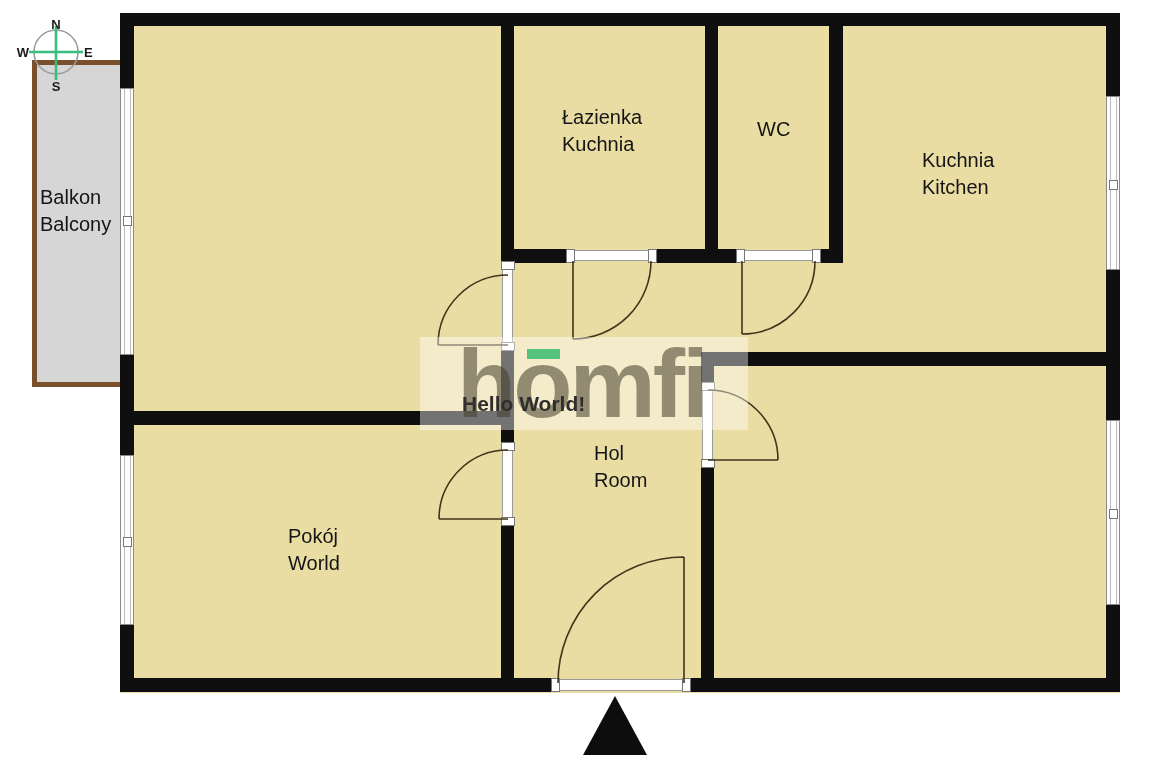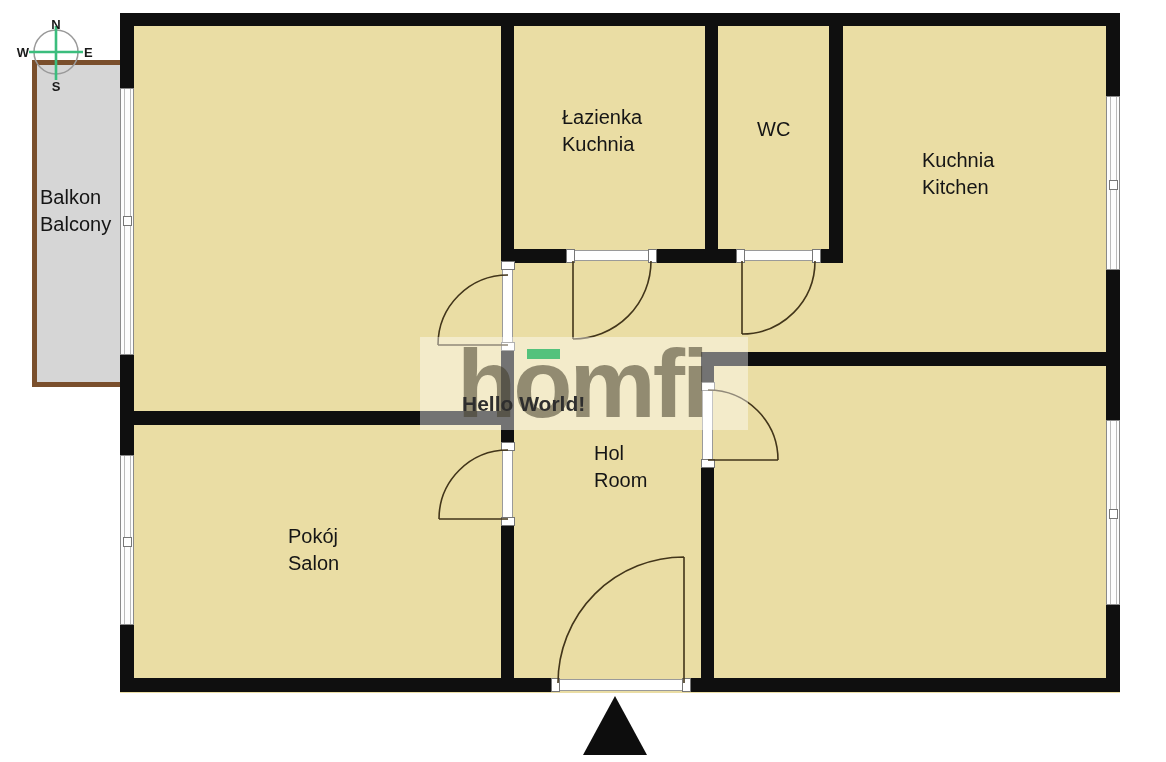--- a/index.html
+++ b/index.html
@@ -120,18 +120,18 @@
   <div class="room-label" style="left:922px;top:147px;">
     <span>Kuchnia</span>
     <span>Kitchen</span>
   </div>
   <div class="room-label" style="left:594px;top:440px;">
     <span>Hol</span>
     <span>Room</span>
   </div>
   <div class="room-label" style="left:288px;top:523px;">
     <span>Pokój</span>
-    <span>Salon</span>
+    <span>World</span>
   </div>
 
   <div id="entry-arrow"></div>
 
 </div>
 
 </body></html>

